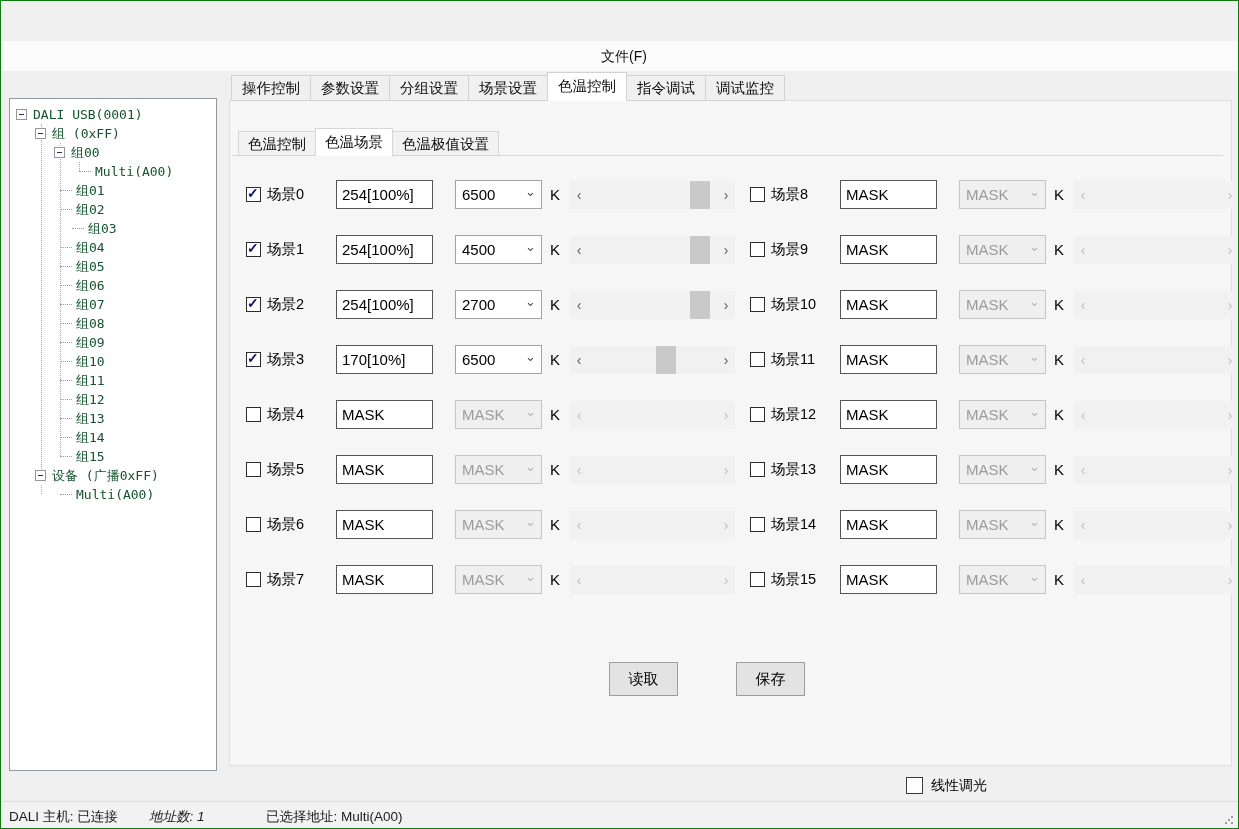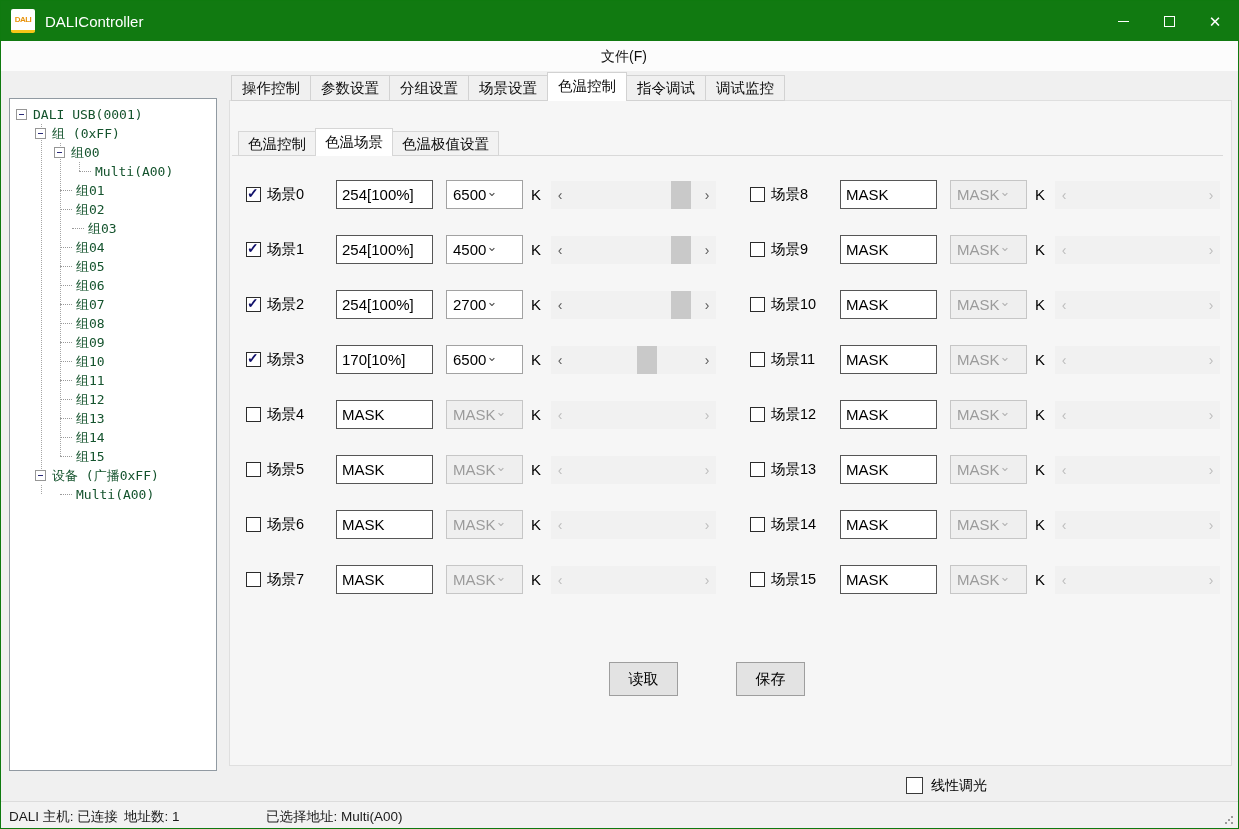--- a/index.html
+++ b/index.html
@@ -56,23 +56,23 @@
 
   
   .scene-row { position:absolute; height:29px; display:flex; align-items:center; }
   .cb { width:15px; height:15px; border:1px solid #2b2b2b; background:#fff; margin-right:6px;
         flex:0 0 auto; position:relative; }
   .cb.checked::after { content:"✓"; position:absolute; left:0px; top:-3px; font-size:14px;
         font-weight:bold; color:#12126b; }
   .scene-label { width:69px; font-size:14.5px; color:#000; flex:0 0 auto; }
   .tb { width:97px; height:29px; border:1px solid #565656; background:#fff; font-size:15px;
         display:flex; align-items:center; padding:0 5px; margin-right:5px; flex:0 0 auto; color:#000;text-align:center; }
-  .combo { width:77px; height:29px; border:1px solid #a2a2a2; background:#fff; display:flex;
-           align-items:center; padding:0 5px 0 6px; font-size:15px;
-           margin-left:8px; flex:0 0 auto; color:#000; }
+  .combo { width:87px; height:29px; border:1px solid #a2a2a2; background:#fff; display:flex;
+           align-items:center; justify-content:space-between; padding:0 5px 0 6px; font-size:15px;
+           margin-left:17px; flex:0 0 auto; color:#000; }
   .chev::after { content:"⌄"; font-size:13px; color:#4d4d4d; display:block; margin-top:-6px; }
   .combo.disabled { background:#efefef; border-color:#c6c6c6; color:#9b9b9b; }
   .combo.disabled .chev::after { color:#b3b3b3; }
   .unit { margin-left:8px; width:12px; font-size:15px; color:#000; flex:0 0 auto; }
   .sb { margin-left:8px; width:165px; height:28px; background:#f1f1f1; display:flex; flex:0 0 auto; }
   .sb-arrow { width:18px; display:flex; align-items:center; justify-content:center;
               color:#5a5a5a; font-size:14px; }
   .sb-arrow.left::after { content:"‹"; }
   .sb-arrow.right::after { content:"›"; }
   .track { flex:1; position:relative; }
@@ -85,49 +85,34 @@
 
   
   .footer-strip { position:absolute; left:0; top:770px; width:100%; height:30px; background:#f0f0f0; }
   .lin-check { position:absolute; left:905px; top:6px; width:17px; height:17px; border:1px solid #3a3a3a; background:#fff; }
   .lin-label { position:absolute; left:930px; top:6px; font-size:14px; color:#000; }
 
   
   .statusbar { position:absolute; left:0; top:800px; width:100%; height:28px; background:#f2f2f2;
                border-top:1px solid #dcdcdc; font-size:13.5px; color:#1b1b1b; }
   .st1 { position:absolute; left:8px;   top:6px; }
-  .st2 { position:absolute; left:123px; top:6px; }
+  .st2 { position:absolute; left:148px; top:6px;font-style:italic; }
   .st3 { position:absolute; left:265px; top:6px; }
   .grip { position:absolute; right:4px; bottom:4px; width:10px; height:10px;
           background:
             radial-gradient(circle at 8px 2px, #9a9a9a 1px, transparent 1.3px),
             radial-gradient(circle at 8px 8px, #9a9a9a 1px, transparent 1.3px),
             radial-gradient(circle at 2px 8px, #9a9a9a 1px, transparent 1.3px),
             radial-gradient(circle at 5px 5px, #9a9a9a 1px, transparent 1.3px); }
 </style>
 </head>
 <body>
 
 <div class="window">
 
-  <div class="titlebar">
-    <div class="app-icon">DALI</div>
-    <div class="title-text">DALIController</div>
-    <div class="win-controls">
-      <div class="win-btn">
-          <span class="glyph-min"></span>
-        </div>
-      <div class="win-btn">
-          <span class="glyph-max"></span>
-        </div>
-      <div class="win-btn">
-          <span class="glyph-close">✕</span>
-        </div>
-    </div>
-  </div>
 
   <div class="menubar">
       <div class="menu-item">文件(F)</div>
       <div class="menu-item">工具(T)</div>
       <div class="menu-item">帮助(H)</div>
     </div>
 
   <div class="tree-panel">
     <div class="tree-inner">
       <div class="guide" style="left:31px; top:25px;  height:351px;"></div>

